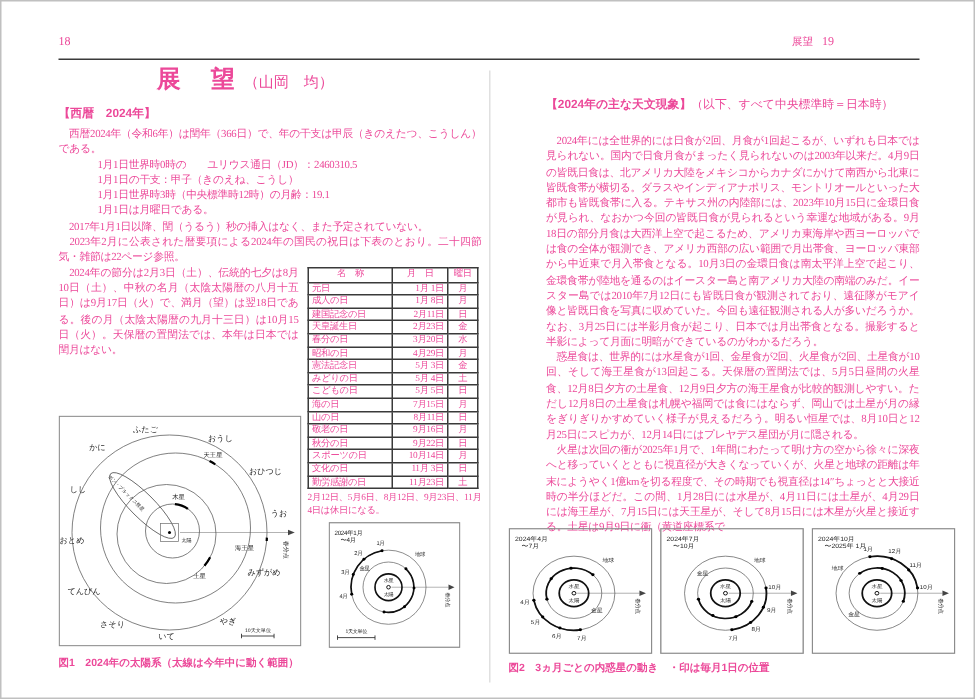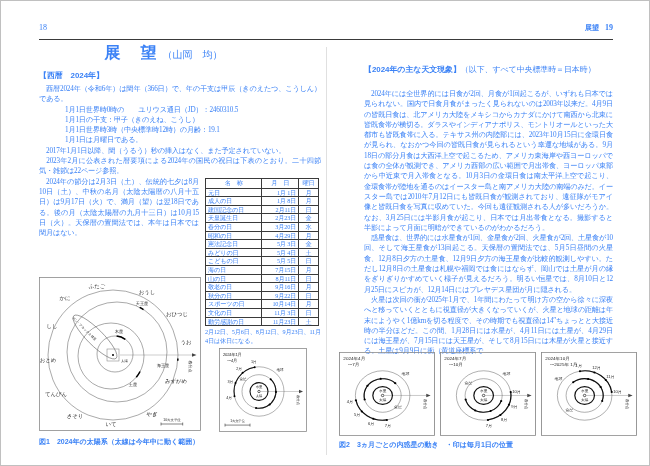--- a/index.html
+++ b/index.html
@@ -1,24 +1,24 @@
 <!DOCTYPE html>
 <html><head>
 <meta charset="utf-8">
 <style>
   html,body { margin:0; padding:0; background:#e9e9e9; }
   .spread {
     position:relative; width:650px; height:466px; background:#ffffff;
     border:1px solid #c0c0c0; box-sizing:border-box; overflow:hidden;
-    font-family:"Liberation Serif","DejaVu Serif",serif; color:#3b82f6;
+    font-family:"Liberation Serif","DejaVu Serif",serif; color:#ec4899;
   }
   .head-rule { position:absolute; left:38px; top:38px; width:574px; height:1px; background:#3a3a3a; }
   .gutter { position:absolute; left:325px; top:46px; width:1px; height:408px; background:#e0e0e0; }
   .pgnum-left { position:absolute; left:38px; top:22px; font-size:8px; }
-  .pghead-right { position:absolute; left:470px; top:22px; width:142px; text-align:right; font-size:8px;font-weight:bold; }
+  .pghead-right { position:absolute; left:470px; top:22px; width:142px; text-align:center; font-size:8px; }
   .pghead-right .running { font-size:7px; margin-right:6px; }
   .title-block { position:absolute; left:0; top:42px; width:325px; text-align:center; }
   .title-main { font-size:16px; font-weight:bold; letter-spacing:2px; }
   .title-author { font-size:10px; margin-left:4px; }
   .sec-head { font-family:"Liberation Sans","DejaVu Sans",sans-serif; font-weight:bold; font-size:7.9px; }
   .sec-head-left { position:absolute; left:38px; top:69px; }
   .sec-head-note { font-weight:normal; font-family:"Liberation Serif",serif; }
   .flow { font-size:7.2px; line-height:10.3px; letter-spacing:-0.2px; text-align:justify; }
   .left-flow { position:absolute; left:38px; top:83px; width:282px; }
   .left-flow p, .right-flow p { margin:0; }

